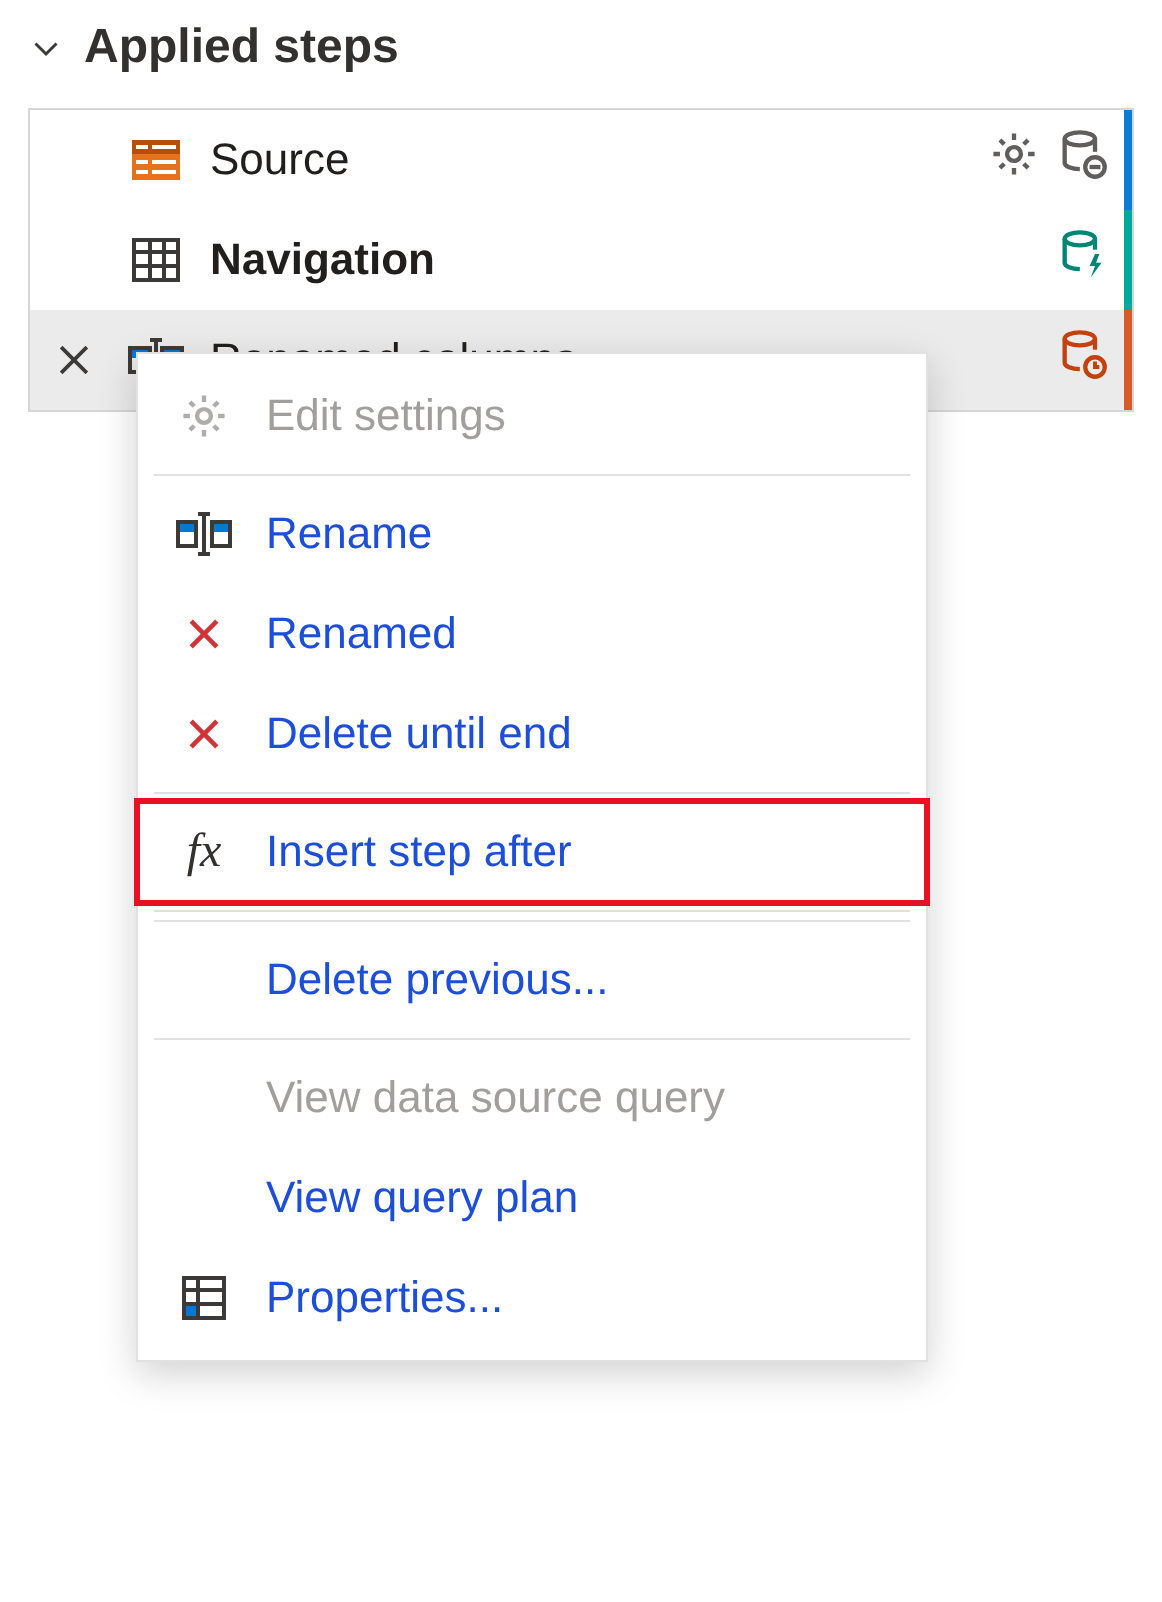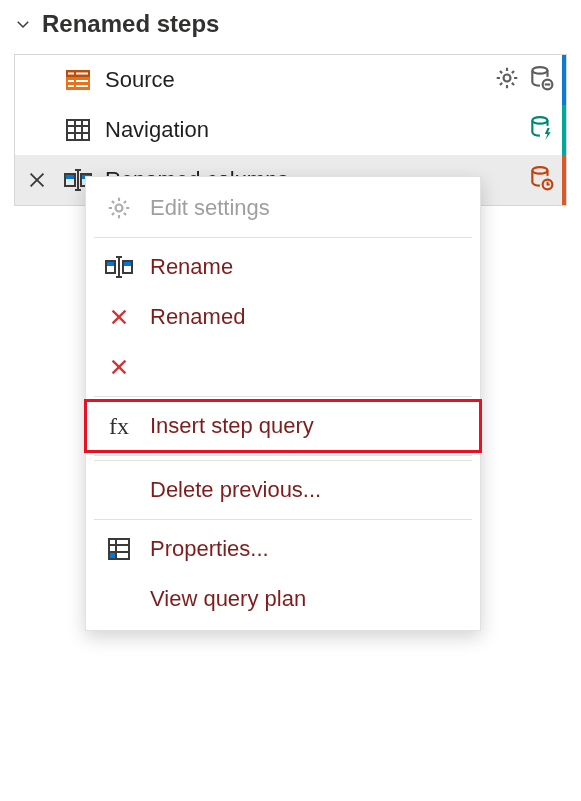--- a/index.html
+++ b/index.html
@@ -37,69 +37,69 @@
     }
     .step-row.selected { background: #ebebeb; }
     .row-del {
       width: 28px; display:flex; align-items:center; justify-content:center;
     }
     .row-del.hidden { visibility: hidden; }
     .row-icon { width: 30px; height: 30px; display:flex; align-items:center; justify-content:center; }
     .row-label { flex: 1; font-size: 22px; color: #201f1e; }
     .row-right { display:flex; align-items:center; gap:8px; }
     .accent-blue { border-right-color: #0c7bd3; }
-    .accent-teal { border-right-color: #00a99d; }
+    .accent-teal { border-right-color: #00a99d; font-weight: bold; }
     .accent-orange { border-right-color: #d85a2a; }
 
     .ctx-menu {
       position: absolute;
-      left: 85px;
+      left: 68px;
       top: 176px;
       width: 396px;
       background: #ffffff;
       border: 1px solid #e1e1e1;
       box-shadow: 0 6px 18px rgba(0,0,0,0.18);
       padding: 6px 0;
       z-index: 10;
     }
     .menu-item {
       display: flex;
       align-items: center;
       height: 50px;
       gap: 16px;
       padding: 0 18px;
     }
     .menu-item .m-icon { width: 30px; height:30px; display:flex; align-items:center; justify-content:center; flex-shrink:0; }
-    .menu-item .m-label { font-size: 22px; color: #7f1d1d; }
+    .menu-item .m-label { font-size: 22px; color: #1d4ed8; }
     .menu-item.disabled .m-label { color: #a19f9d; }
     .menu-item.disabled .m-icon svg { opacity: 0.5; }
     .menu-sep { height:1px; background:#e1e1e1; margin: 4px 8px; }
     .menu-item.highlight {
       outline: 3px solid #e81123;
       outline-offset: -1px;
     }
     
     .ic-gray { stroke:#605e5c; fill:none; stroke-width:2; }
     .ic-fill-orange { fill:#e8711c; }
     .ic-stroke-dark { stroke:#3b3a39; fill:none; stroke-width:2; }
     .ic-red { stroke:#d13438; stroke-width:2.5; fill:none; }
     .ic-teal { stroke:#008575; fill:none; stroke-width:2; }
     .ic-blue { fill:#0078d4; }
-    .fx { font-family: "Times New Roman", serif; font-size: 24px; }
+    .fx { font-family: "Times New Roman", serif; font-style: italic; font-size: 24px; }
   </style>
 </head>
 <body>
 
 <div class="panel-header">
   <span class="chev">
     <svg width="18" height="18" viewBox="0 0 24 24">
         <polyline points="5 9 12 16 19 9" class="ic-stroke-dark" stroke-width="3"></polyline>
       </svg>
   </span>
-  <span>Renamed steps</span>
+  <span>Applied steps</span>
 </div>
 
 <div class="steps-box">
 
   <div class="step-row accent-blue">
     <span class="row-del hidden"></span>
     <span class="row-icon">
       <svg width="28" height="28" viewBox="0 0 28 28">
         <rect x="2" y="4" width="24" height="20" class="ic-fill-orange"></rect>
         <rect x="2" y="4" width="24" height="7" fill="#b54f0a"></rect>
@@ -226,56 +226,61 @@
     <span class="m-label">Renamed</span>
   </div>
 
   <div class="menu-item">
     <span class="m-icon">
       <svg width="22" height="22" viewBox="0 0 24 24">
           <line x1="5" y1="5" x2="19" y2="19" class="ic-red"></line>
           <line x1="19" y1="5" x2="5" y2="19" class="ic-red"></line>
         </svg>
     </span>
+    <span class="m-label">Delete until end</span>
   </div>
 
   <div class="menu-sep"></div>
 
   <div class="menu-item highlight">
     <span class="m-icon">
         <span class="fx">fx</span>
       </span>
-    <span class="m-label">Insert step query</span>
+    <span class="m-label">Insert step after</span>
   </div>
 
   <div class="menu-sep"></div>
 
 
 
   <div class="menu-sep"></div>
 
   <div class="menu-item">
     <span class="m-icon"></span>
     <span class="m-label">Delete previous...</span>
   </div>
 
   <div class="menu-sep"></div>
 
+  <div class="menu-item disabled">
+    <span class="m-icon"></span>
+    <span class="m-label">View data source query</span>
+  </div>
+
+  <div class="menu-item">
+    <span class="m-icon"></span>
+    <span class="m-label">View query plan</span>
+  </div>
 
   <div class="menu-item">
     <span class="m-icon">
       <svg width="26" height="26" viewBox="0 0 26 26">
         <rect x="3" y="3" width="20" height="20" class="ic-stroke-dark"></rect>
         <line x1="3" y1="9" x2="23" y2="9" class="ic-stroke-dark"></line>
         <line x1="3" y1="16" x2="23" y2="16" class="ic-stroke-dark"></line>
         <line x1="10" y1="3" x2="10" y2="23" class="ic-stroke-dark"></line>
         <rect x="4" y="17" width="5" height="5" class="ic-blue" stroke="none"></rect>
       </svg>
     </span>
     <span class="m-label">Properties...</span>
   </div>
 
-  <div class="menu-item">
-    <span class="m-icon"></span>
-    <span class="m-label">View query plan</span>
-  </div>
-
 </div>
 
 </body></html>

